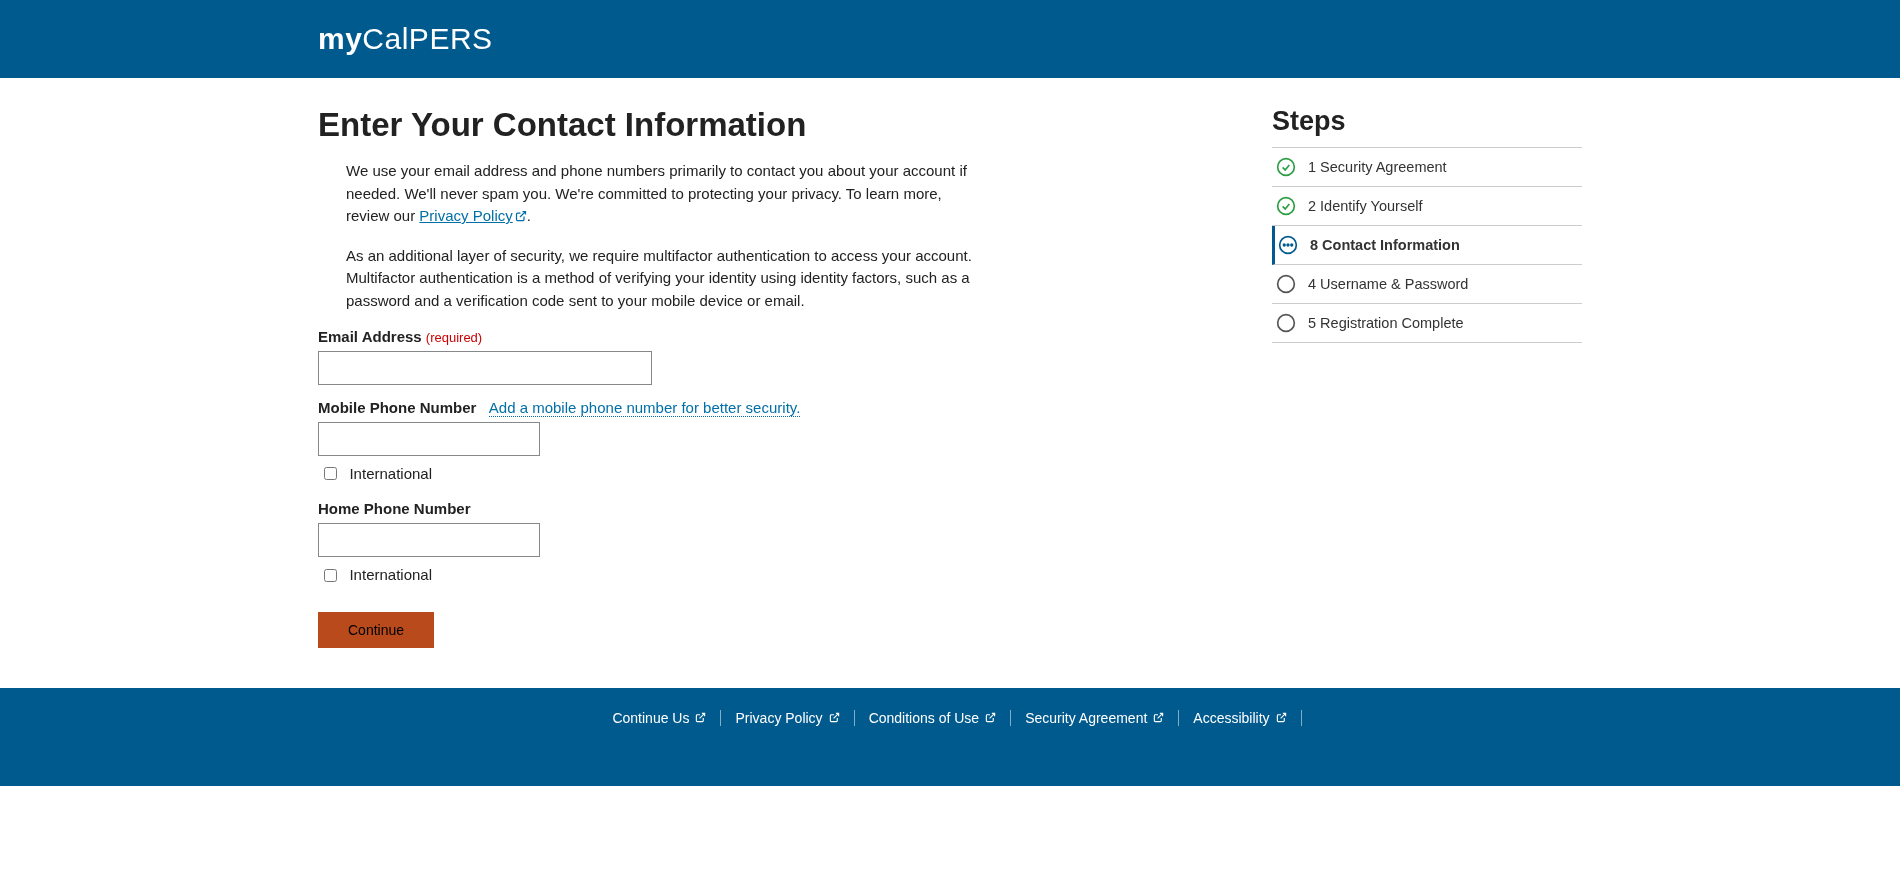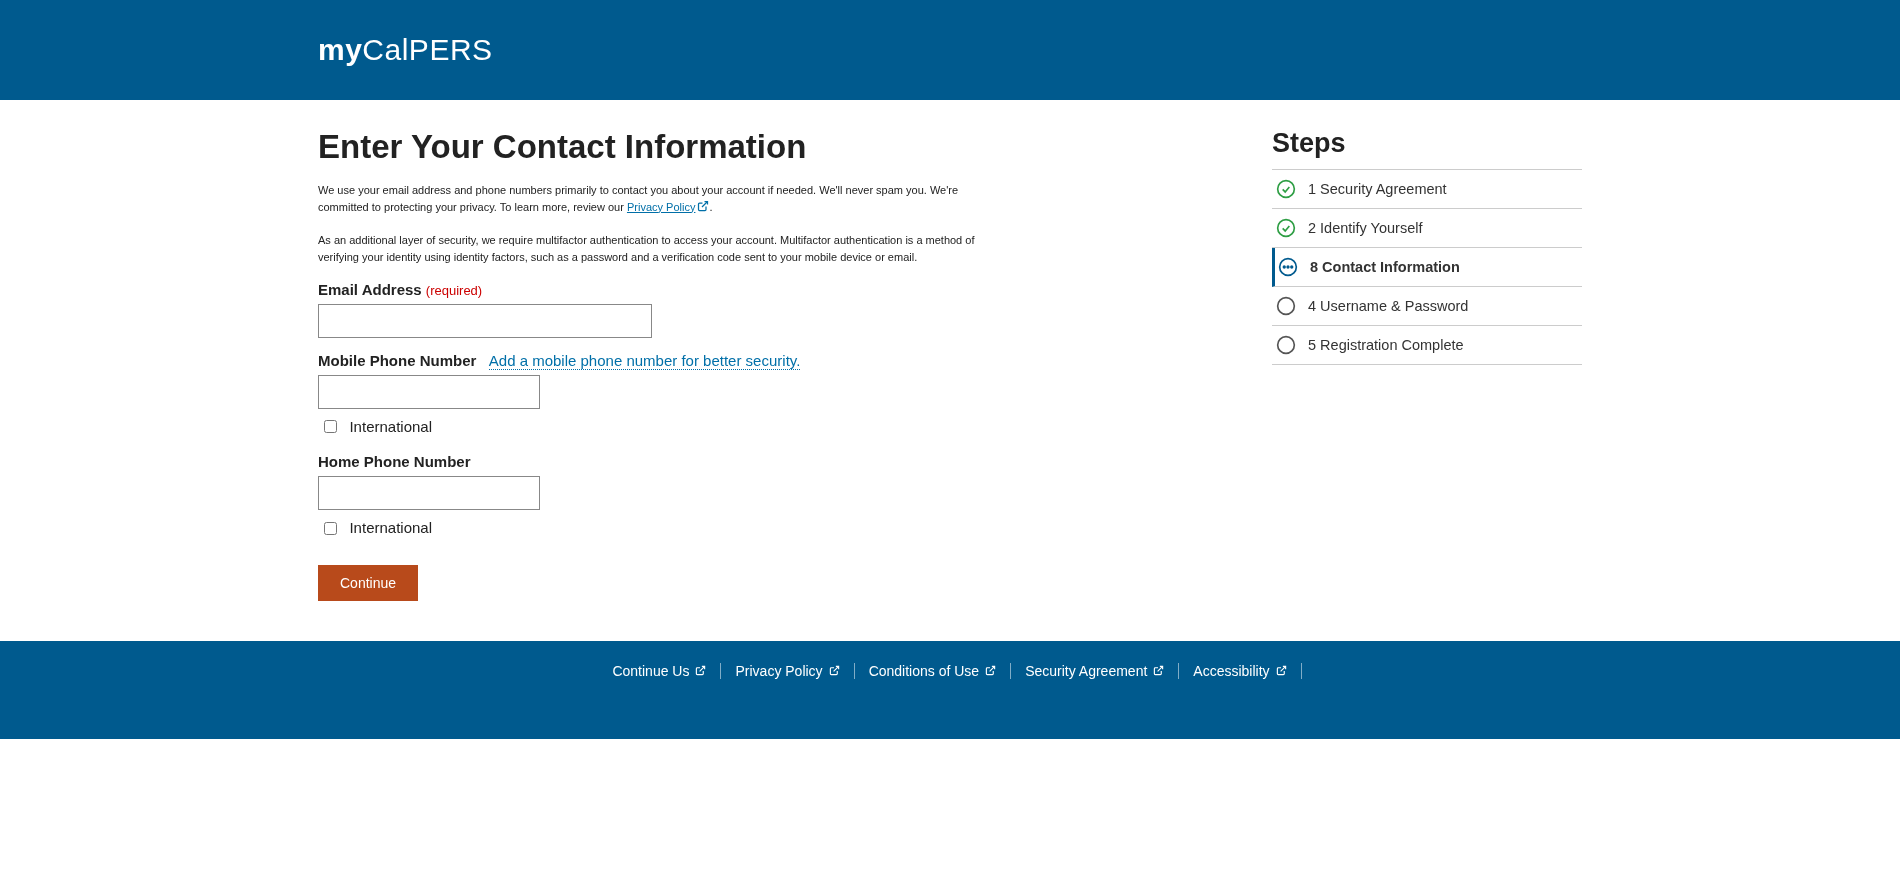--- a/index.html
+++ b/index.html
@@ -1,38 +1,38 @@
 <!DOCTYPE html>
 <html><head>
 <meta charset="utf-8">
 <style>
   * { box-sizing: border-box; margin: 0; padding: 0; }
   body { font-family: "Segoe UI", Arial, sans-serif; color: #222; background: #fff; }
-  .header { background: #005a8e; height: 100px; display: flex; align-items: center; }
+  .header { background: #005a8e; height: 78px; display: flex; align-items: center; }
   .header-inner { max-width: 1288px; margin: 0 auto; width: 100%; padding: 0 12px; }
   .logo { color: #fff; font-size: 30px; font-weight: 300; letter-spacing: 0.5px; }
   .logo .bold { font-weight: 700; }
   .container { max-width: 1288px; margin: 0 auto; padding: 28px 12px 40px; display: flex; }
   .main { flex: 0 0 660px; }
   .sidebar { flex: 0 0 310px; margin-left: auto; }
   h1 { font-size: 33px; font-weight: 700; margin-bottom: 16px; color: #222; }
-  .intro p { font-size: 11px; line-height: 1.5; margin-bottom: 16px; color: #222; }
+  .intro p { font-size: 15px; line-height: 1.5; margin-bottom: 16px; color: #222; margin-left: 28px; }
   .intro a { color: #006fa8; text-decoration: underline; }
   .extlink-icon { display: inline-block; margin-left: 2px; vertical-align: -1px; }
   .form-group { margin-bottom: 14px; }
   .form-group label { font-size: 15px; font-weight: 600; color: #222; display: inline-block; margin-bottom: 6px; }
   .required { color: #c00; font-weight: 400; font-size: 13px; }
   .hint-link { color: #006fa8; font-size: 15px; border-bottom: 1px dotted #006fa8; text-decoration: none; margin-left: 8px; font-weight: 400; }
   input[type="text"] { height: 34px; border: 1px solid #888; padding: 4px 8px; font-size: 15px; }
   .input-email { width: 334px; }
   .input-phone { width: 222px; }
   .checkbox-row { margin-top: 8px; margin-bottom: 18px; padding-left: 6px; }
   .checkbox-row input { margin-right: 8px; vertical-align: middle; }
   .checkbox-row span { font-size: 15px; vertical-align: middle; }
-  .btn { background: #b84a1b; color: #ffffff; border: none; padding: 10px 22px; font-size: 14px; cursor: pointer; margin-top: 10px; }
+  .btn { background: #b84a1b; color: #000000; border: none; padding: 10px 30px; font-size: 14px; cursor: pointer; margin-top: 10px; }
   .sidebar h2 { font-size: 27px; font-weight: 700; margin-bottom: 10px; color: #222; }
   .steps { list-style: none; border-top: 1px solid #ccc; }
   .steps li { border-bottom: 1px solid #ccc; padding: 9px 6px 9px 4px; display: flex; align-items: center; gap: 12px; font-size: 14.5px; color: #333; }
   .steps li.current { border-left: 3px solid #005a8e; padding-left: 3px; font-weight: 700; }
   .step-icon { width: 20px; height: 20px; flex-shrink: 0; }
   .footer { background: #005a8e; padding: 22px 0 60px; }
   .footer-inner { max-width: 1288px; margin: 0 auto; padding: 0 12px; display: flex; align-items: center; flex-wrap: wrap; gap: 0; color: #fff; font-size: 14px; justify-content: center; }
   .footer a { color: #fff; text-decoration: none; padding: 0 14px; border-right: 1px solid rgba(255,255,255,0.5); display: inline-flex; align-items: center; gap: 6px; }
   .footer a:last-of-type { border-right: 1px solid rgba(255,255,255,0.5); }
   .footer .copyright { padding-left: 14px; }

